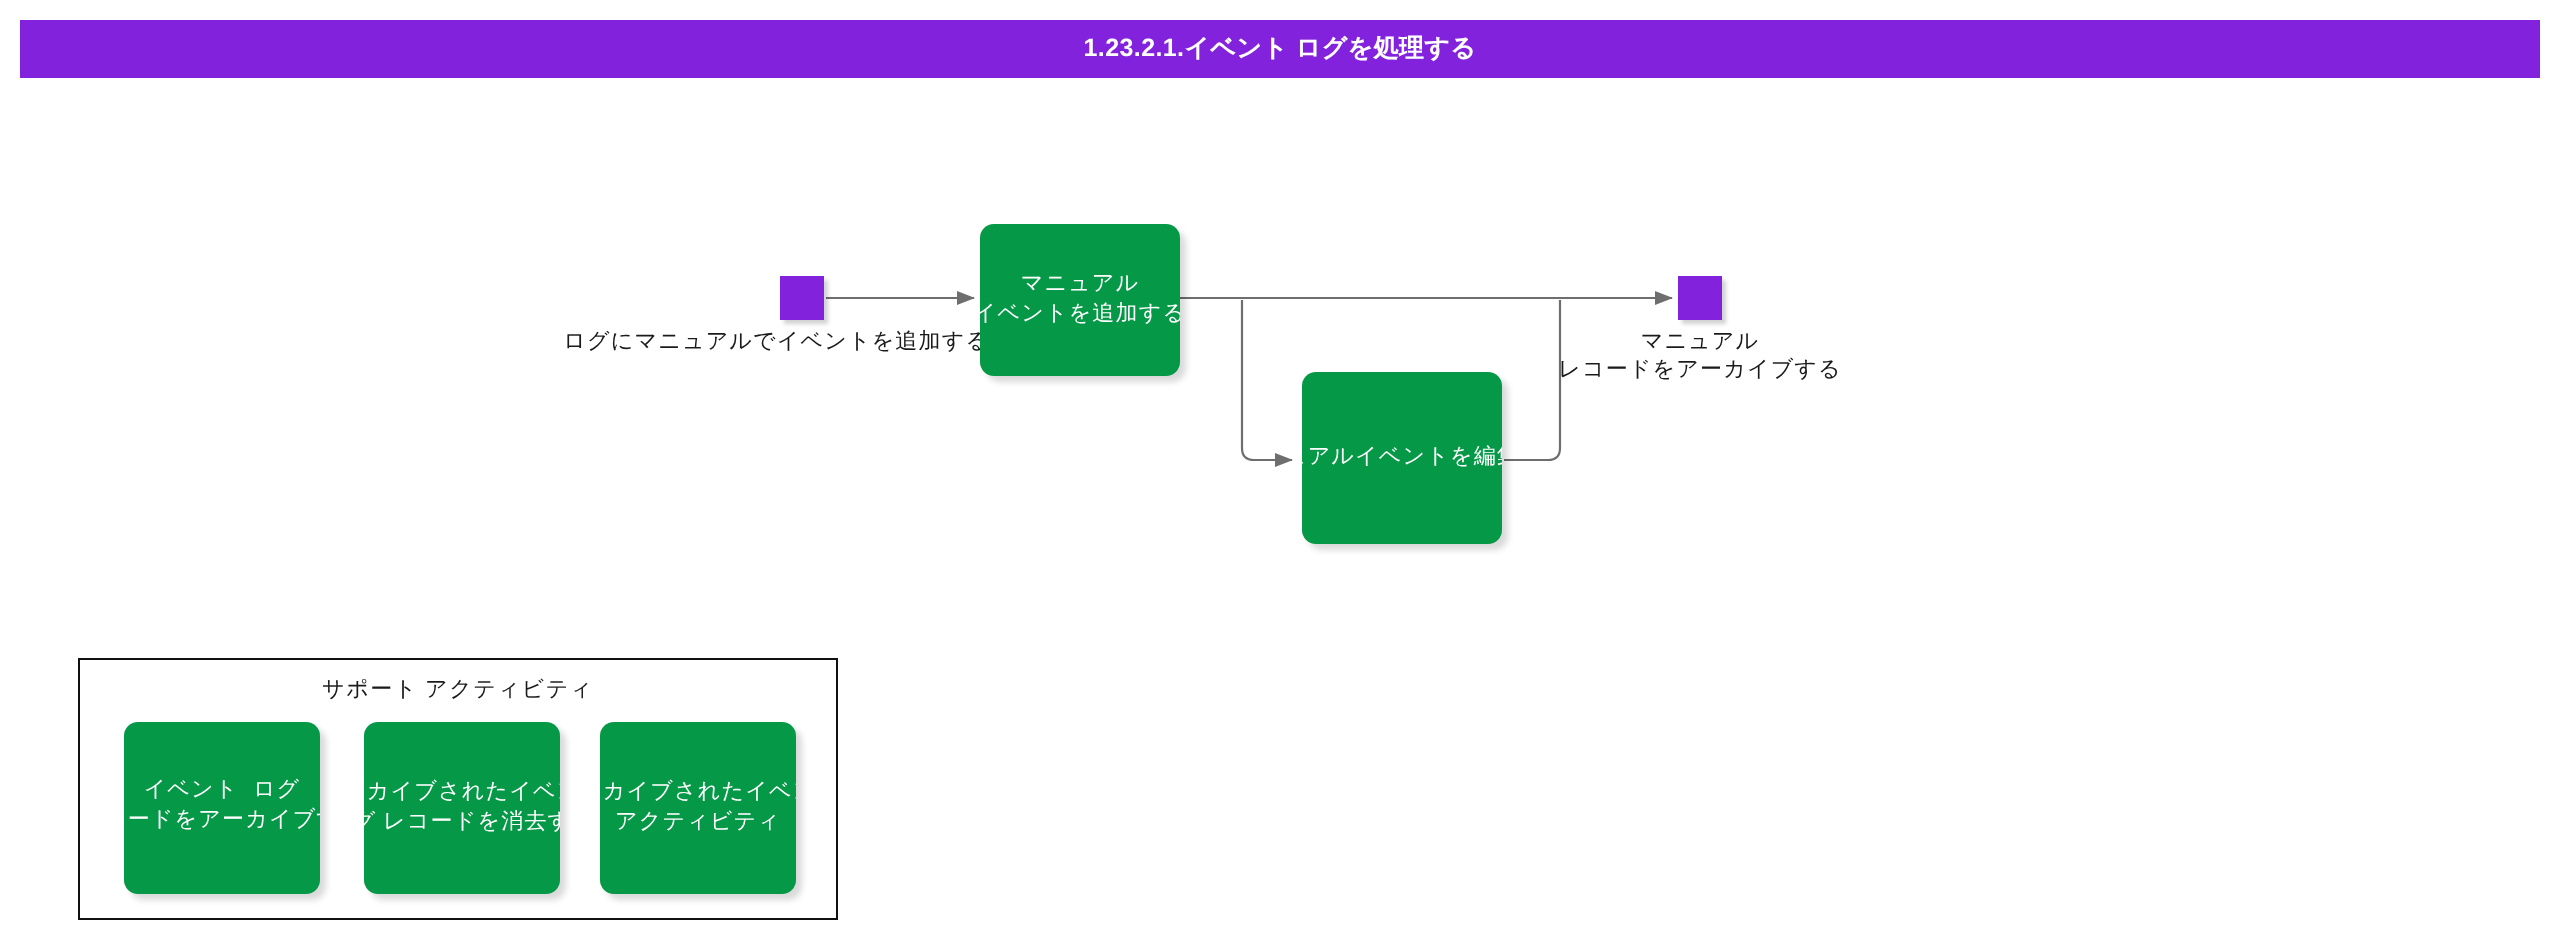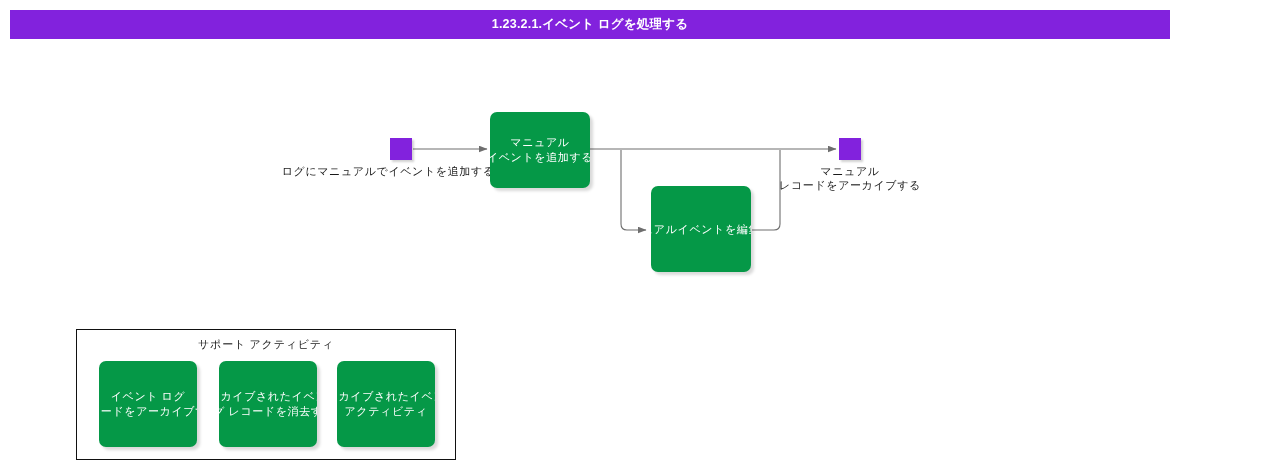--- a/index.html
+++ b/index.html
@@ -14,21 +14,21 @@
     overflow: hidden;
     font-family: "Liberation Serif", "DejaVu Serif", serif;
     color: #222222;
   }
 
   
   #header-bar {
     position: absolute;
     left: 10px;
     top: 10px;
-    width: 1160px;
+    width: 1260px;
     height: 29px;
     background: #8222dd;
     display: flex;
     align-items: center;
     justify-content: center;
   }
   #header-title {
     color: #ffffff;
     font-size: 12.5px;
     font-weight: bold;
@@ -97,21 +97,20 @@
   
   #support-box {
     position: absolute;
     left: 39px;
     top: 329px;
     width: 380px;
     height: 131px;
     border: 1.6px solid #111111;
     background: #ffffff;
     box-sizing: border-box;
-    margin-left: 37px;
   }
   #support-title {
     position: absolute;
     left: 0;
     top: 7px;
     width: 100%;
     text-align: center;
     font-size: 11px;
     letter-spacing: 0.8px;
     color: #1a1a1a;
@@ -162,21 +161,21 @@
 
   <div class="event-marker" style="left:839px; top:138px;"></div>
   <div class="marker-label" style="left:720px; top:164px; width:260px;">
     <div>マニュアル</div>
     <div>レコードをアーカイブする</div>
   </div>
 
   <div id="support-box">
     <div id="support-title">サポート アクティビティ</div>
 
-    <div class="process-node" style="left:22px; top:31px; width:98px; height:86px;">
+    <div class="process-node" style="left:22px; top:31px; width:98px; height:86px;font-family:Liberation Mono, monospace;">
       <div class="node-text">
         <div>イベント ログ</div>
         <div>レコードをアーカイブする</div>
       </div>
     </div>
 
     <div class="process-node" style="left:142px; top:31px; width:98px; height:86px;">
       <div class="node-text">
         <div>アーカイブされたイベント</div>
         <div>ログ レコードを消去する</div>

